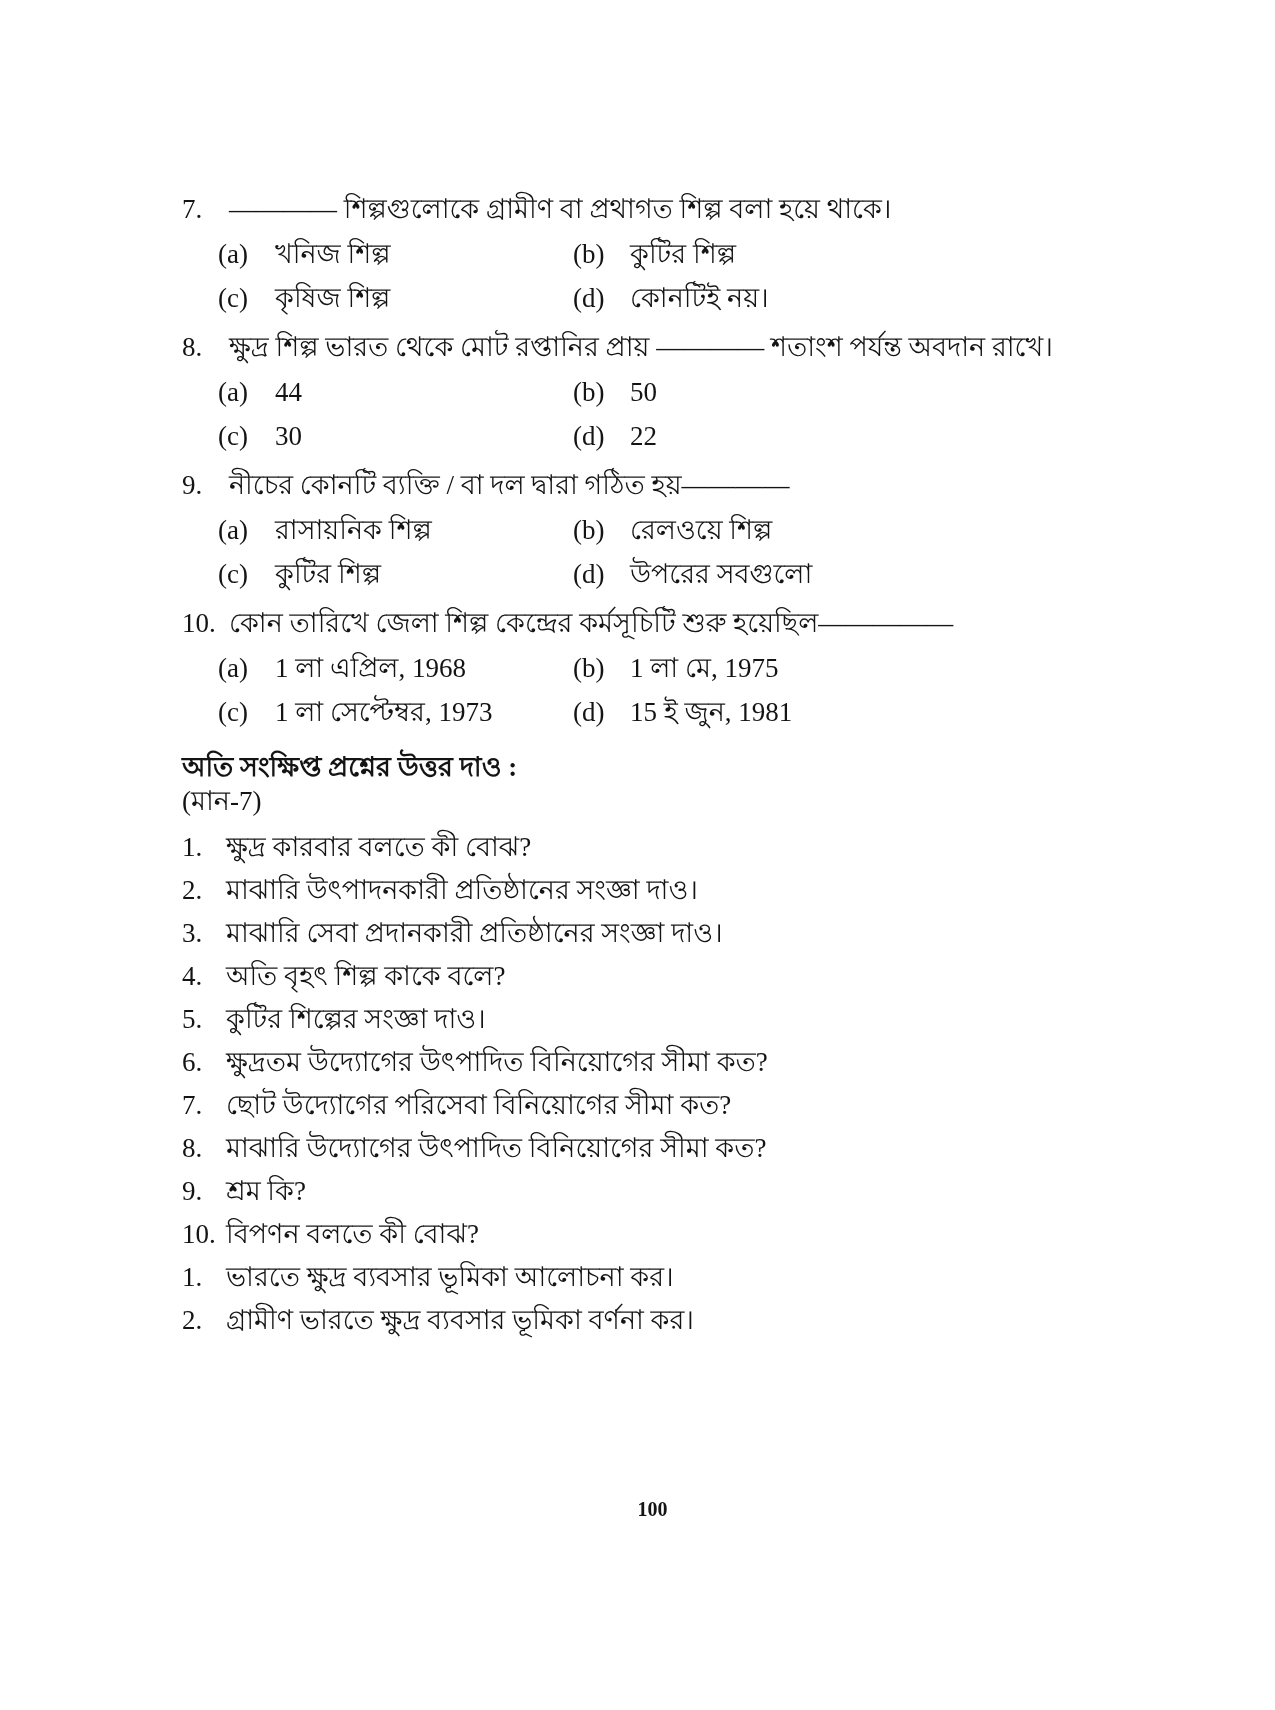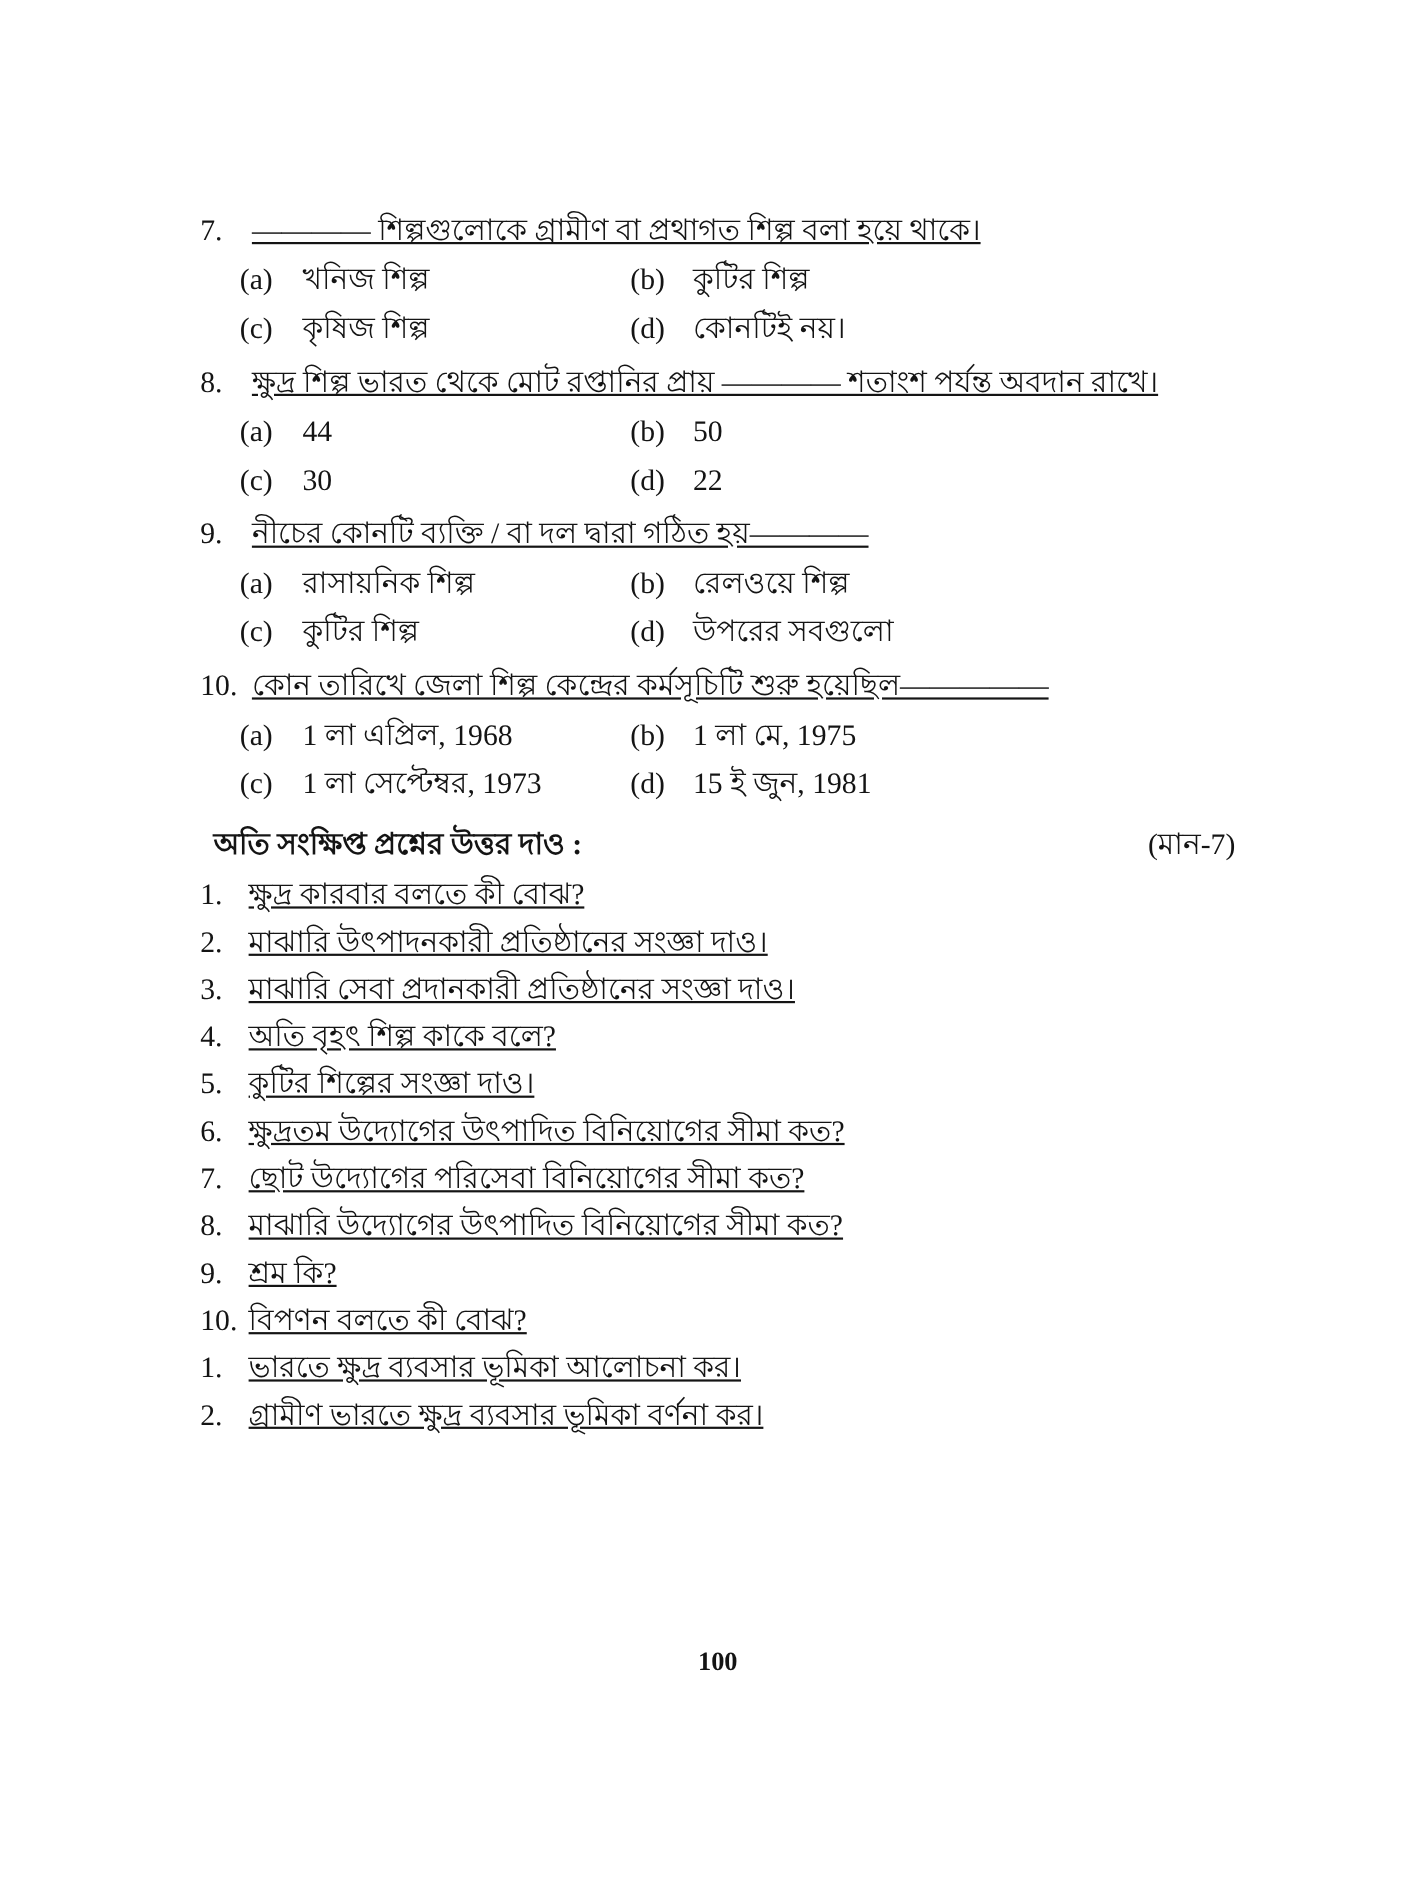--- a/index.html
+++ b/index.html
@@ -18,50 +18,51 @@
   .content {
     position: absolute;
     top: 192px;
     left: 182px;
     right: 152px;
   }
   
   .mcq { margin-bottom: 10px; }
   .qline { display: flex; line-height: 34px; margin-bottom: 6px; }
   .qnum { flex: none; min-width: 47px; }
-  .qtext { flex: 1; text-decoration: underline; }
+  .qtext { flex: 1; }
   .opts {
     display: grid;
     grid-template-columns: 355px 1fr;
     padding-left: 36px;
     margin-bottom: 4px;
   }
   .opt { display: flex; line-height: 34px; padding: 5px 0; }
   .olabel { flex: none; min-width: 57px; }
   
   .section-head {
     display: flex;
     justify-content: space-between;
     align-items: flex-start;
     line-height: 34px;
-    margin: 16px 0 12px 12px;
+    margin: 16px 0 12px 0;
+    flex-direction: column;
   }
   .section-head .head-label { font-weight: 700; }
   
   .slist .sitem { display: flex; line-height: 34px; margin-bottom: 9px; }
   .slist .sitem .qnum { min-width: 44px; }
   
   .page-number {
     position: absolute;
     top: 1498px;
     left: 182px;
     right: 152px;
     text-align: center;
     font-weight: 700;
-    font-size: 24px;
+    font-size: 20px;
   }
 </style>
 </head>
 <body>
 
 <div class="page">
   <div class="content">
 
     <div class="mcq">
       <div class="qline">

